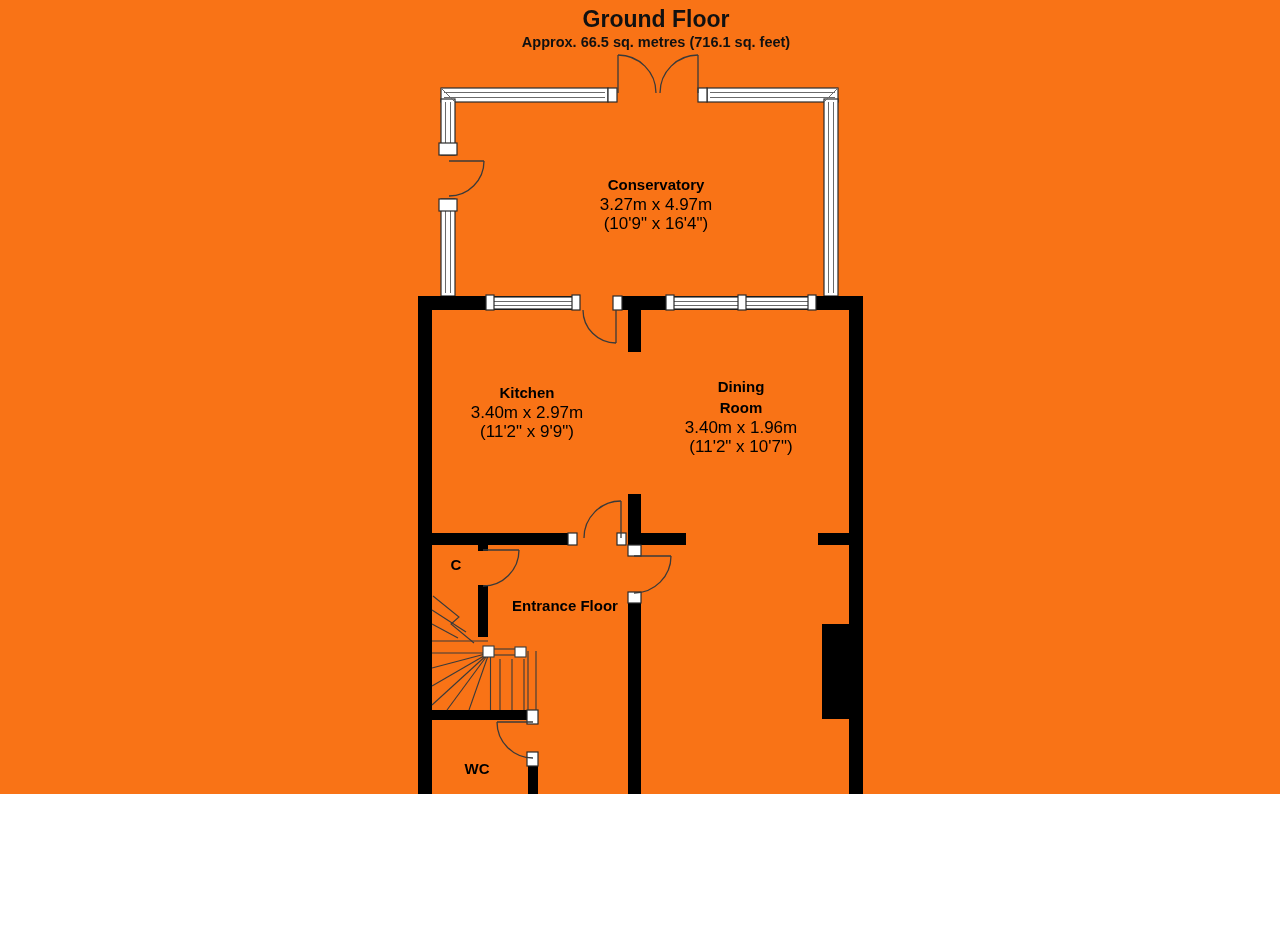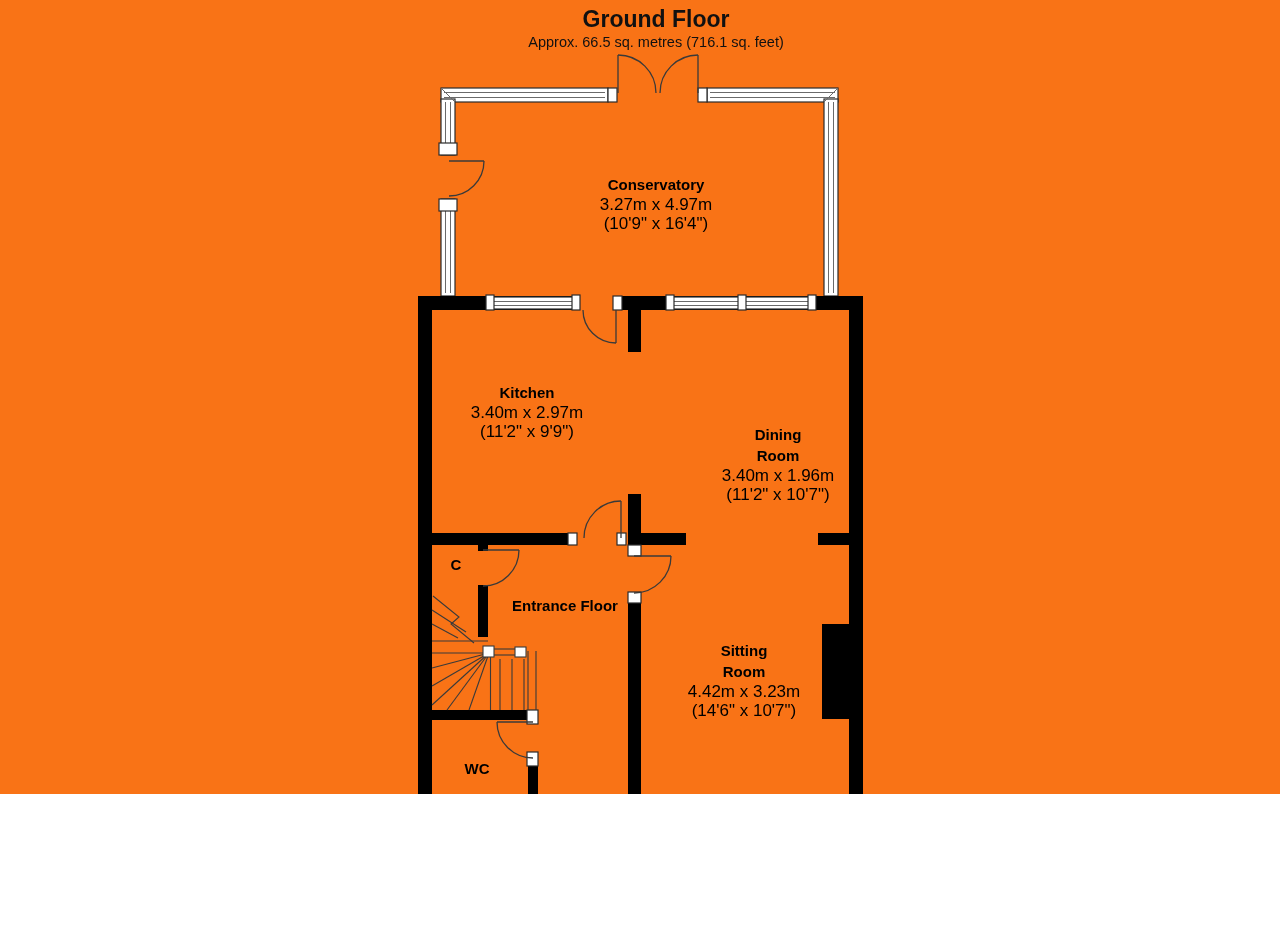--- a/index.html
+++ b/index.html
@@ -10,21 +10,21 @@
     font-family:"Liberation Sans","DejaVu Sans",sans-serif;
     overflow:hidden;
   }
   .plan-svg{position:absolute;left:0;top:0;}
   .plan-title{
     position:absolute;top:6px;left:656px;transform:translateX(-50%);
     font-size:23px;font-weight:700;color:#111;white-space:nowrap;
   }
   .plan-subtitle{
     position:absolute;top:34px;left:656px;transform:translateX(-50%);
-    font-size:14.5px;font-weight:400;color:#111;white-space:nowrap;
+    font-size:14.5px;font-weight:700;color:#111;white-space:nowrap;
   }
   .room-label{
     position:absolute;transform:translateX(-50%);
     text-align:center;color:#000;
   }
   .room-name{display:block;font-size:15px;font-weight:700;line-height:21px;}
   .room-dim{display:block;font-size:17px;font-weight:400;line-height:19px;}
   .room-name.narrow{width:90px;margin:0 auto;}
   .room-name.mid{width:130px;margin:0 auto;}
 </style>
@@ -208,35 +208,30 @@
     <span class="room-dim">3.27m x 4.97m</span>
     <span class="room-dim">(10'9" x 16'4")</span>
   </div>
 
   <div class="room-label" style="top:382px;left:527px;">
     <span class="room-name">Kitchen</span>
     <span class="room-dim">3.40m x 2.97m</span>
     <span class="room-dim">(11'2" x 9'9")</span>
   </div>
 
-  <div class="room-label" style="top:376px;left:778px;margin-top:48px;">
+  <div class="room-label" style="top:376px;left:741px;">
     <span class="room-name narrow">Dining Room</span>
     <span class="room-dim">3.40m x 1.96m</span>
     <span class="room-dim">(11'2" x 10'7")</span>
   </div>
 
   <div class="room-label" style="top:595px;left:565px;">
     <span class="room-name mid">Entrance Floor</span>
   </div>
 
-  <div class="room-label" style="top:640px;left:744px;">
-    <span class="room-name narrow">Sitting Room</span>
-    <span class="room-dim">4.42m x 3.23m</span>
-    <span class="room-dim">(14'6" x 10'7")</span>
-  </div>
 
   <div class="room-label" style="top:554px;left:456px;">
     <span class="room-name">C</span>
   </div>
 
   <div class="room-label" style="top:758px;left:477px;">
     <span class="room-name">WC</span>
   </div>
 
 </div>

